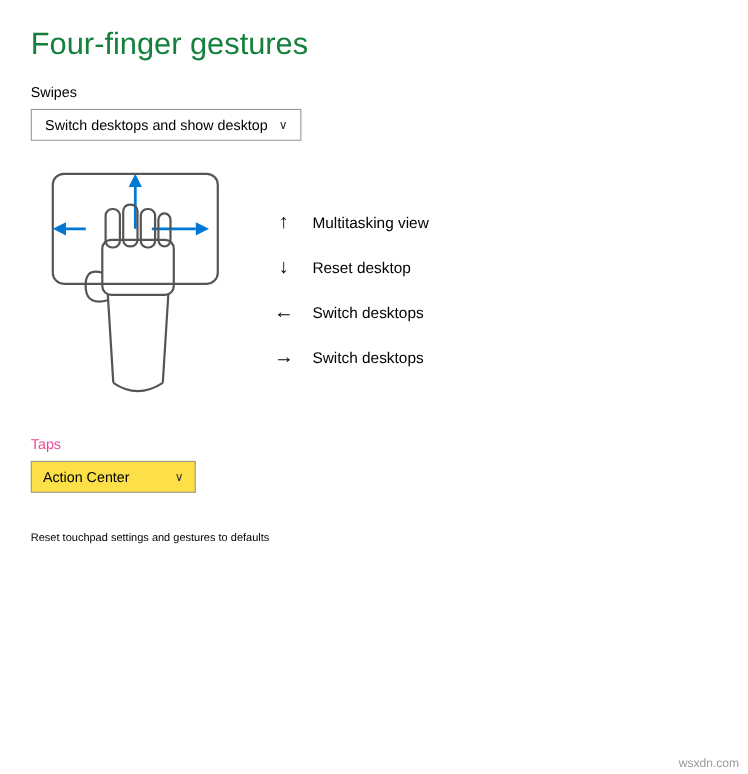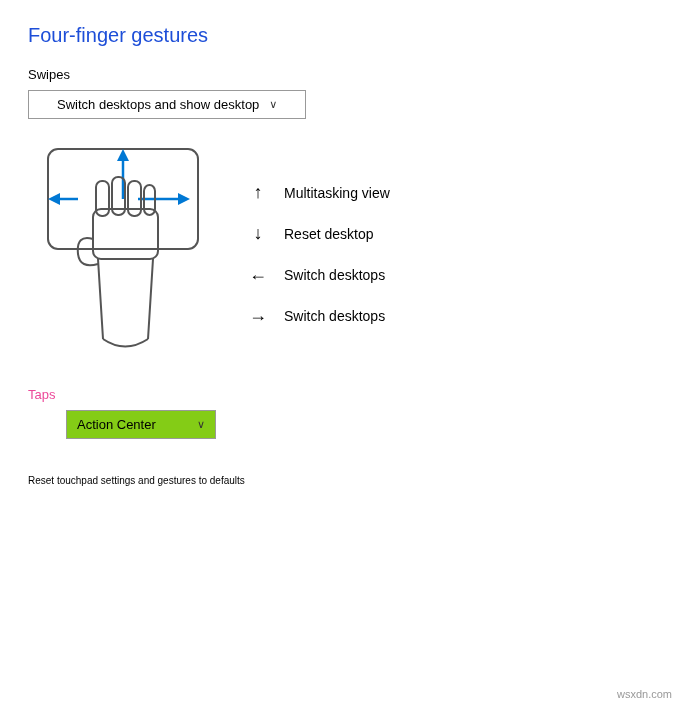--- a/index.html
+++ b/index.html
@@ -12,38 +12,38 @@
       font-family: 'Segoe UI', Arial, sans-serif;
       background: #ffffff;
       color: #000000;
       width: 680px;
       min-height: 704px;
       padding: 24px 28px;
       font-size: 14px;
     }
 
     .section-title {
-      font-size: 20px;
+      font-size: 28px;
       font-weight: 400;
       margin-bottom: 20px;
-      color: #1d4ed8;
+      color: #15803d;
     }
 
     .label {
       font-size: 13px;
       color: #000;
       margin-bottom: 8px;
     }
 
     .dropdown {
       display: inline-flex;
       align-items: center;
       justify-content: space-between;
       border: 1px solid #999;
-      padding: 6px 28px;
+      padding: 6px 12px;
       background: #fff;
       cursor: pointer;
       font-size: 13px;
       color: #000;
       min-width: 240px;
     }
 
     .dropdown-arrow {
       margin-left: 10px;
       font-size: 11px;
@@ -89,26 +89,25 @@
       color: #ec4899;
       margin-bottom: 8px;
     }
 
     .taps-dropdown {
       display: inline-flex;
       align-items: center;
       justify-content: space-between;
       border: 1px solid #999;
       padding: 6px 10px;
-      background: #84cc16;
+      background: #fde047;
       cursor: pointer;
       font-size: 13px;
       color: #000;
       min-width: 150px;
-      margin-left: 38px;
     }
 
     .reset-section {
       margin-top: 36px;
     }
 
     .reset-title {
       font-size: 20px;
       font-weight: 400;
       margin-bottom: 14px;

